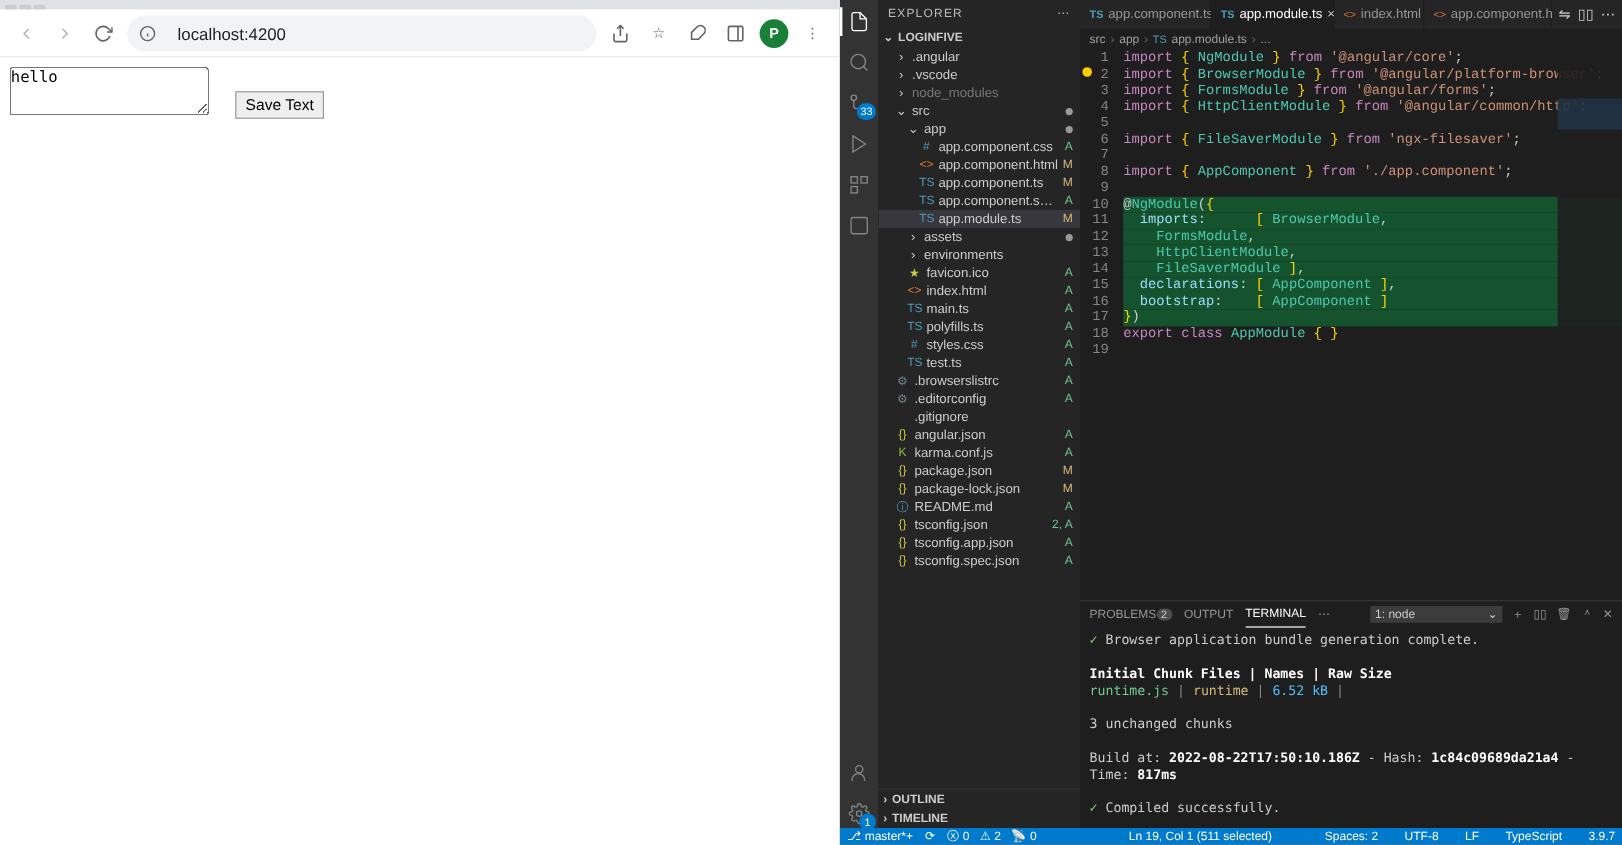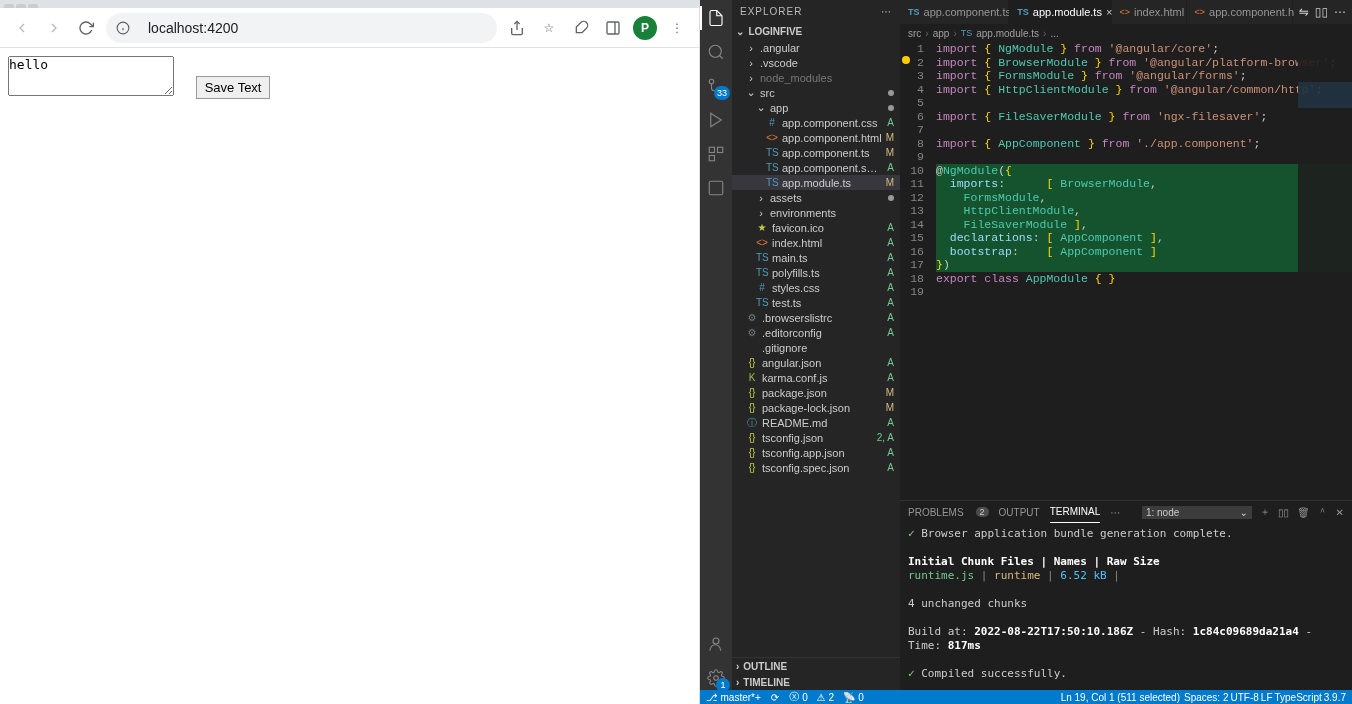--- a/index.html
+++ b/index.html
@@ -176,21 +176,21 @@
 
   
   .panel {
     height:190px; border-top:1px solid #333; background:#1e1e1e;
     display:flex; flex-direction:column;
   }
   .panel-tabs {
     height:22px; display:flex; align-items:center; gap:10px;
     padding:0 8px; font-size:10px; color:#969696;
   }
-  .panel-tabs .ptab { display:flex; align-items:center; gap:12px; }
+  .panel-tabs .ptab { display:flex; align-items:center; gap:0; }
   .panel-tabs .ptab.active { color:#fff; border-bottom:1px solid #fff; height:22px; }
   .panel-tabs .badge {
     background:#4d4d4d; color:#ccc; border-radius:8px; font-size:9px;
     padding:0 4px;
   }
   .panel-tabs .right { margin-left:auto; display:flex; align-items:center; gap:8px; }
   .term-select {
     background:#3c3c3c; color:#ccc; font-size:10px; padding:1px 4px;
     display:flex; align-items:center; gap:4px; width:110px; justify-content:space-between;
   }
@@ -205,21 +205,21 @@
   .terminal-body .size { color:#4fc1ff; }
   .terminal-body .hash { color:#fff; font-weight:bold; }
   .terminal-body .time { color:#fff; font-weight:bold; }
 
   
   .statusbar {
     height:14px; background:#007acc; color:#fff; display:flex;
     align-items:center; font-size:10px; padding:0 6px; gap:10px;
   }
   .statusbar .sb-item { display:flex; align-items:center; gap:3px; }
-  .statusbar .right { margin-left:auto; display:flex; gap:2px; }
+  .statusbar .right { margin-left:auto; display:flex; gap:22px; }
 
   .warn-bulb {
     position:absolute; width:8px; height:8px; background:#ffcc00; border-radius:50%;
   }
 
   svg { display:block; }
 </style>
 </head>
 <body>
 
@@ -601,21 +601,21 @@
           </div>
           <div>
             <span class="file">runtime.js</span>
             <span style="color:#888">          | </span>
             <span class="name2">runtime</span>
             <span style="color:#888"> |  </span>
             <span class="size">6.52 kB</span>
             <span style="color:#888"> |</span>
           </div>
           <div>&nbsp;</div>
-          <div>4 unchanged chunks</div>
+          <div>3 unchanged chunks</div>
           <div>&nbsp;</div>
           <div>
             <span>Build at:</span>
             <span class="hash">2022-08-22T17:50:10.186Z</span>
             <span>- Hash:</span>
             <span class="hash">1c84c09689da21a4</span>
             <span>- Time:</span>
             <span class="time">817ms</span>
           </div>
           <div>&nbsp;</div>

